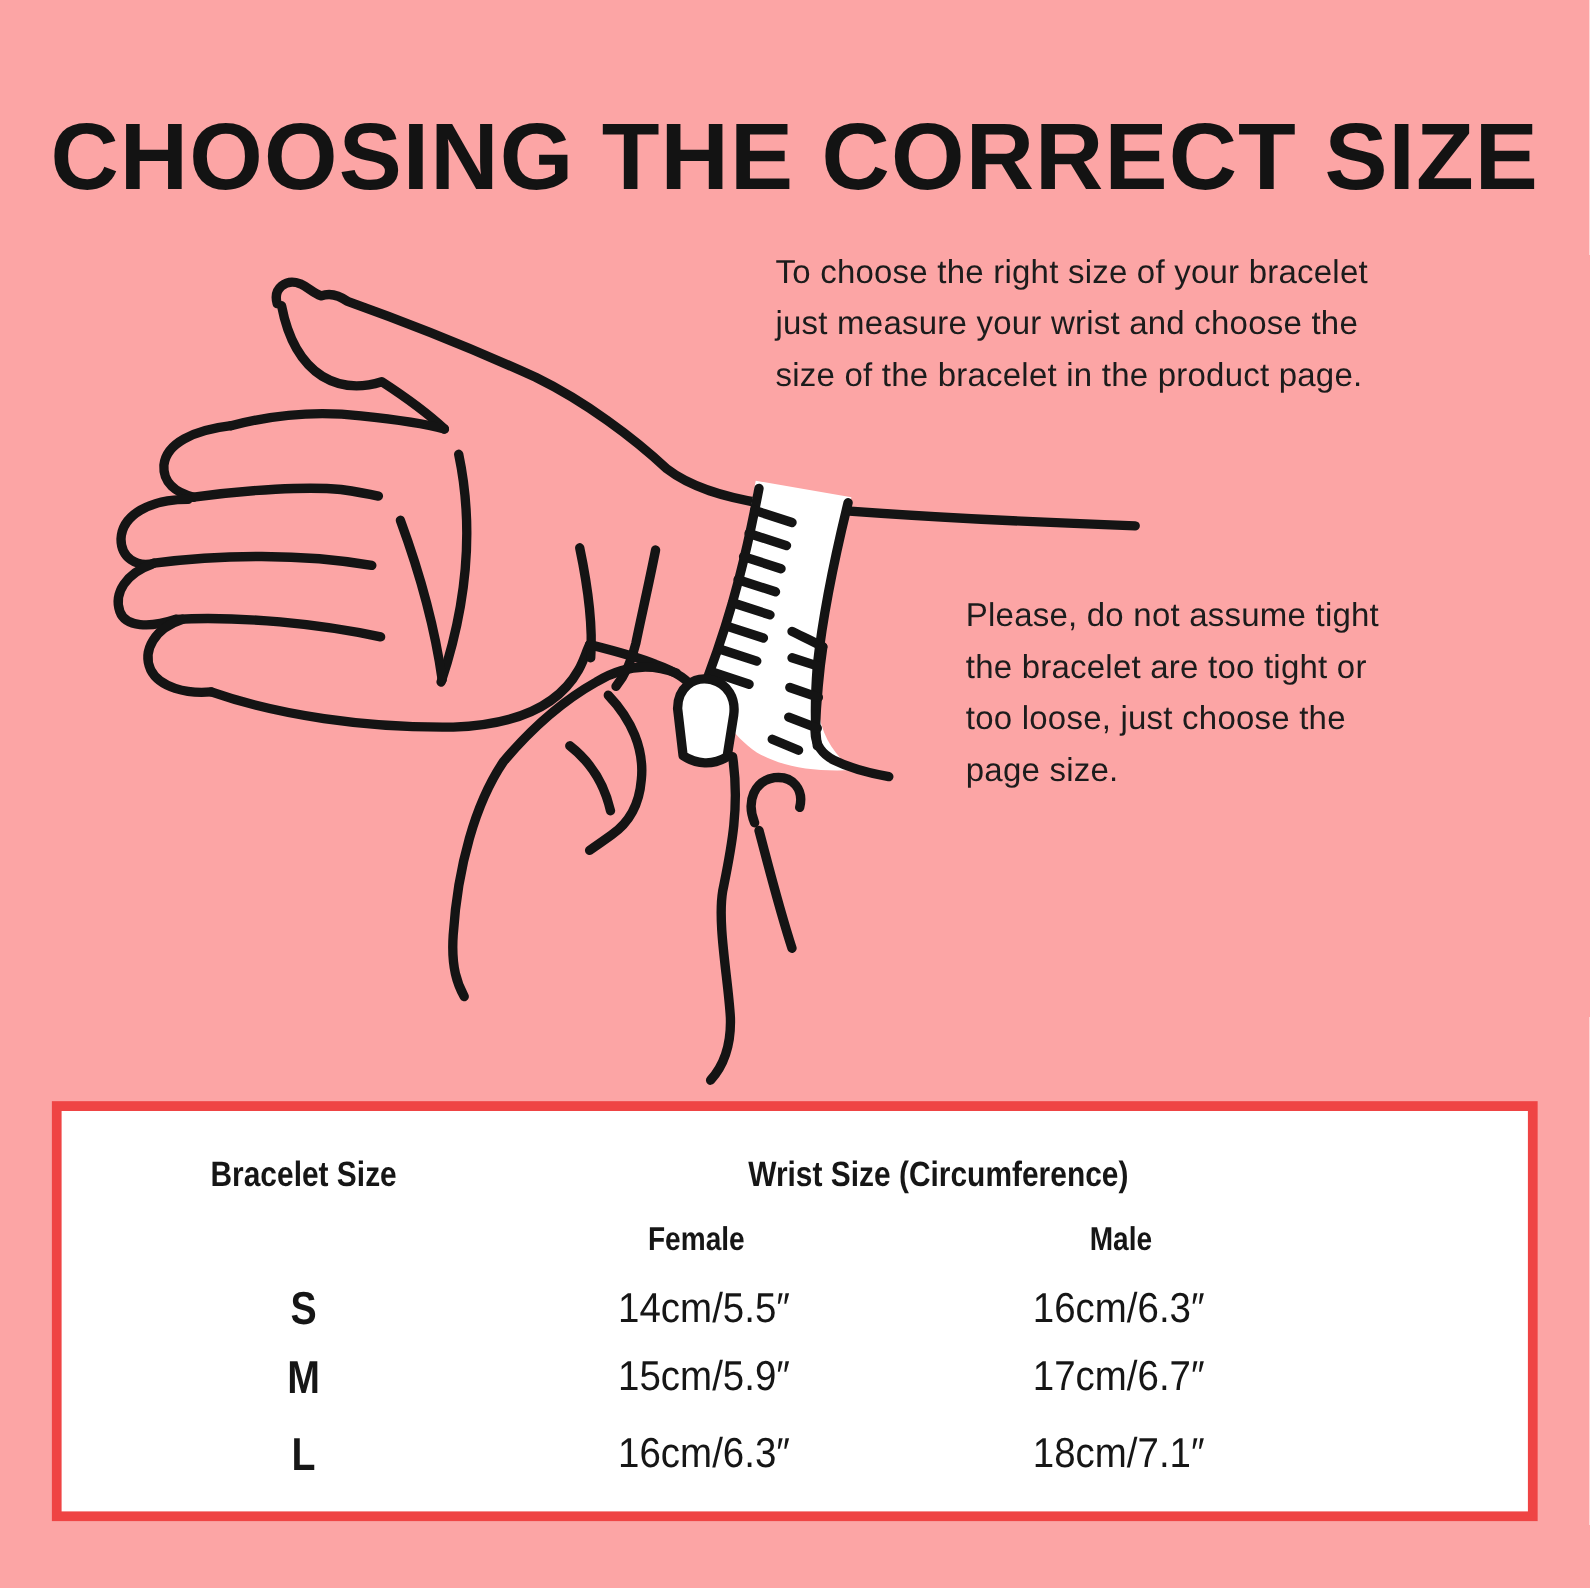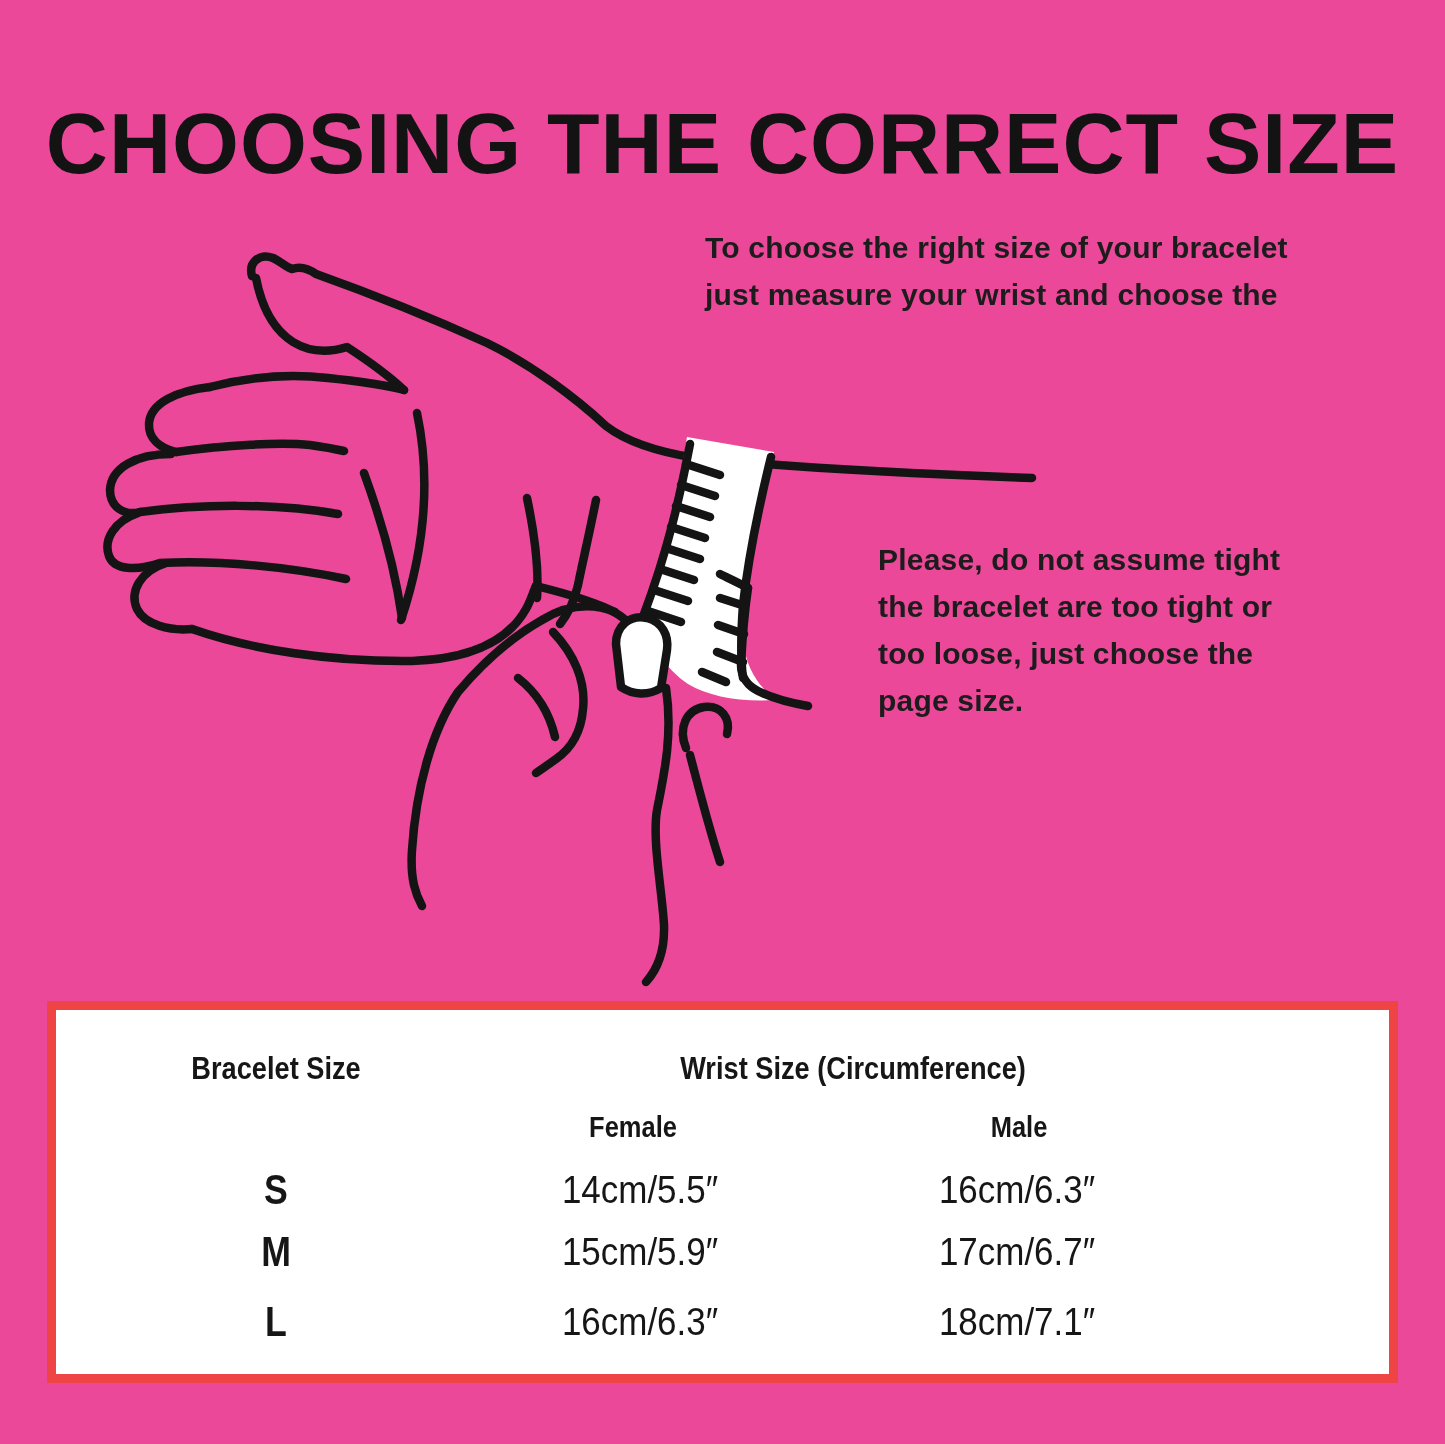--- a/index.html
+++ b/index.html
@@ -1,25 +1,25 @@
 <!DOCTYPE html>
 <html><head>
 <meta charset="utf-8">
 <style>
   html,body{margin:0;padding:0;background:#fff;}
   .page{
-    position:relative;width:1445px;height:1444px;background:#ec4899;
+    position:relative;width:1445px;height:1444px;background:#fca5a5;
     font-family:"Liberation Sans", sans-serif;color:#1a1a1a;overflow:hidden;
   }
   .title{
     position:absolute;top:94px;left:0;width:100%;text-align:center;
     font-size:86px;font-weight:800;letter-spacing:1px;color:#131313;white-space:nowrap;
   }
   .para{position:absolute;font-size:30px;line-height:47px;letter-spacing:.2px;color:#1c1c1c;}
-  .para span{display:block;font-weight:bold;}
+  .para span{display:block;}
   .para-intro{left:705px;top:224px;}
   .para-note{left:878px;top:536px;}
   .illustration{position:absolute;left:80px;top:240px;width:960px;height:760px;}
   .size-table{
     position:absolute;left:47px;top:1001px;width:1351px;height:382px;
     border:9px solid #ef4444;background:#fff;box-sizing:border-box;
   }
   .cell{position:absolute;white-space:nowrap;color:#161616;}
   .hdr{font-weight:700;font-size:32px;transform:translate(-50%,-50%) scaleX(.85);}
   .sub{font-weight:700;font-size:30px;transform:translate(-50%,-50%) scaleX(.85);}
@@ -29,20 +29,21 @@
 </head>
 <body>
 
 <div class="page">
 
   <div class="title">CHOOSING THE CORRECT SIZE</div>
 
   <div class="para para-intro">
     <span>To choose the right size of your bracelet</span>
     <span>just measure your wrist and choose the</span>
+    <span>size of the bracelet in the product page.</span>
   </div>
 
   <div class="para para-note">
     <span>Please, do not assume tight</span>
     <span>the bracelet are too tight or</span>
     <span>too loose, just choose the</span>
     <span>page size.</span>
   </div>
 
   <div class="illustration">

